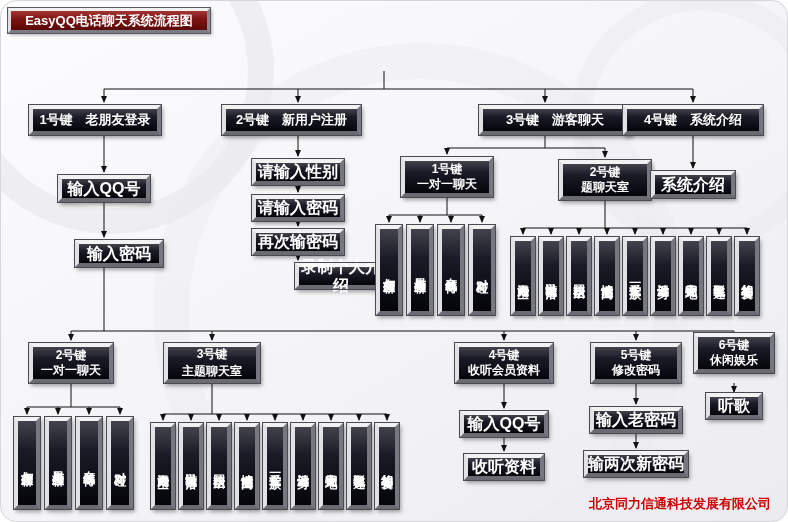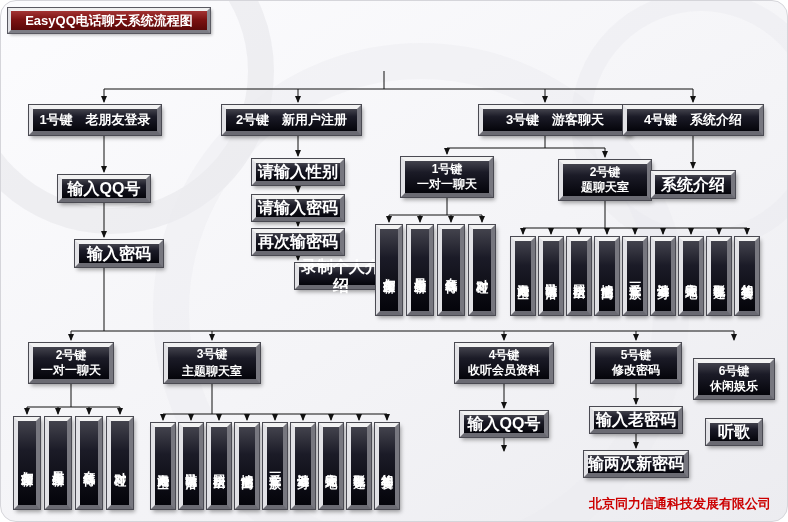--- a/index.html
+++ b/index.html
@@ -165,42 +165,43 @@
     <span>主题聊天室</span>
   </div>
   <div class="node two-line" style="left:454px;top:342px;width:98px;height:40px;">
     <span>4号键</span>
     <span>收听会员资料</span>
   </div>
   <div class="node two-line" style="left:590px;top:342px;width:90px;height:40px;">
     <span>5号键</span>
     <span>修改密码</span>
   </div>
-  <div class="node two-line" style="left:693px;top:358px;width:80px;height:40px;">
+  <div class="node two-line" style="left:693px;top:332px;width:80px;height:40px;">
     <span>6号键</span>
     <span>休闲娱乐</span>
   </div>
 
   <div class="node vert" style="left:13px;top:416px;width:26px;height:92px;">与女生聊天</div>
   <div class="node vert" style="left:44px;top:416px;width:26px;height:92px;">与男生聊天</div>
   <div class="node vert" style="left:75px;top:416px;width:26px;height:92px;">在线等待</div>
   <div class="node vert" style="left:106px;top:416px;width:26px;height:92px;">对对碰</div>
 
   <div class="node vert" style="left:150px;top:422px;width:24px;height:86px;">海阔天空</div>
   <div class="node vert" style="left:178px;top:422px;width:24px;height:86px;">游民部落</div>
   <div class="node vert" style="left:206px;top:422px;width:24px;height:86px;">校园生活</div>
   <div class="node vert" style="left:234px;top:422px;width:24px;height:86px;">情感空间</div>
   <div class="node vert" style="left:262px;top:422px;width:24px;height:86px;">爱车一族</div>
   <div class="node vert" style="left:290px;top:422px;width:24px;height:86px;">运动健身</div>
   <div class="node vert" style="left:318px;top:422px;width:24px;height:86px;">宠物天地</div>
   <div class="node vert" style="left:346px;top:422px;width:24px;height:86px;">影视歌迷</div>
   <div class="node vert" style="left:374px;top:422px;width:24px;height:86px;">相约美食</div>
 
   <div class="node small" style="left:459px;top:410px;width:88px;height:26px;">输入QQ号</div>
+  <div class="node small" style="left:463px;top:453px;width:80px;height:26px;">收听资料</div>
 
   <div class="node small" style="left:589px;top:406px;width:92px;height:26px;">输入老密码</div>
   <div class="node small" style="left:583px;top:450px;width:104px;height:26px;">输两次新密码</div>
 
-  <div class="node small" style="left:705px;top:418px;width:56px;height:26px;text-align:center;">听歌</div>
+  <div class="node small" style="left:705px;top:392px;width:56px;height:26px;text-align:center;">听歌</div>
 
   <div class="footer">北京同力信通科技发展有限公司</div>
 
 </div>
 
 </body></html>

